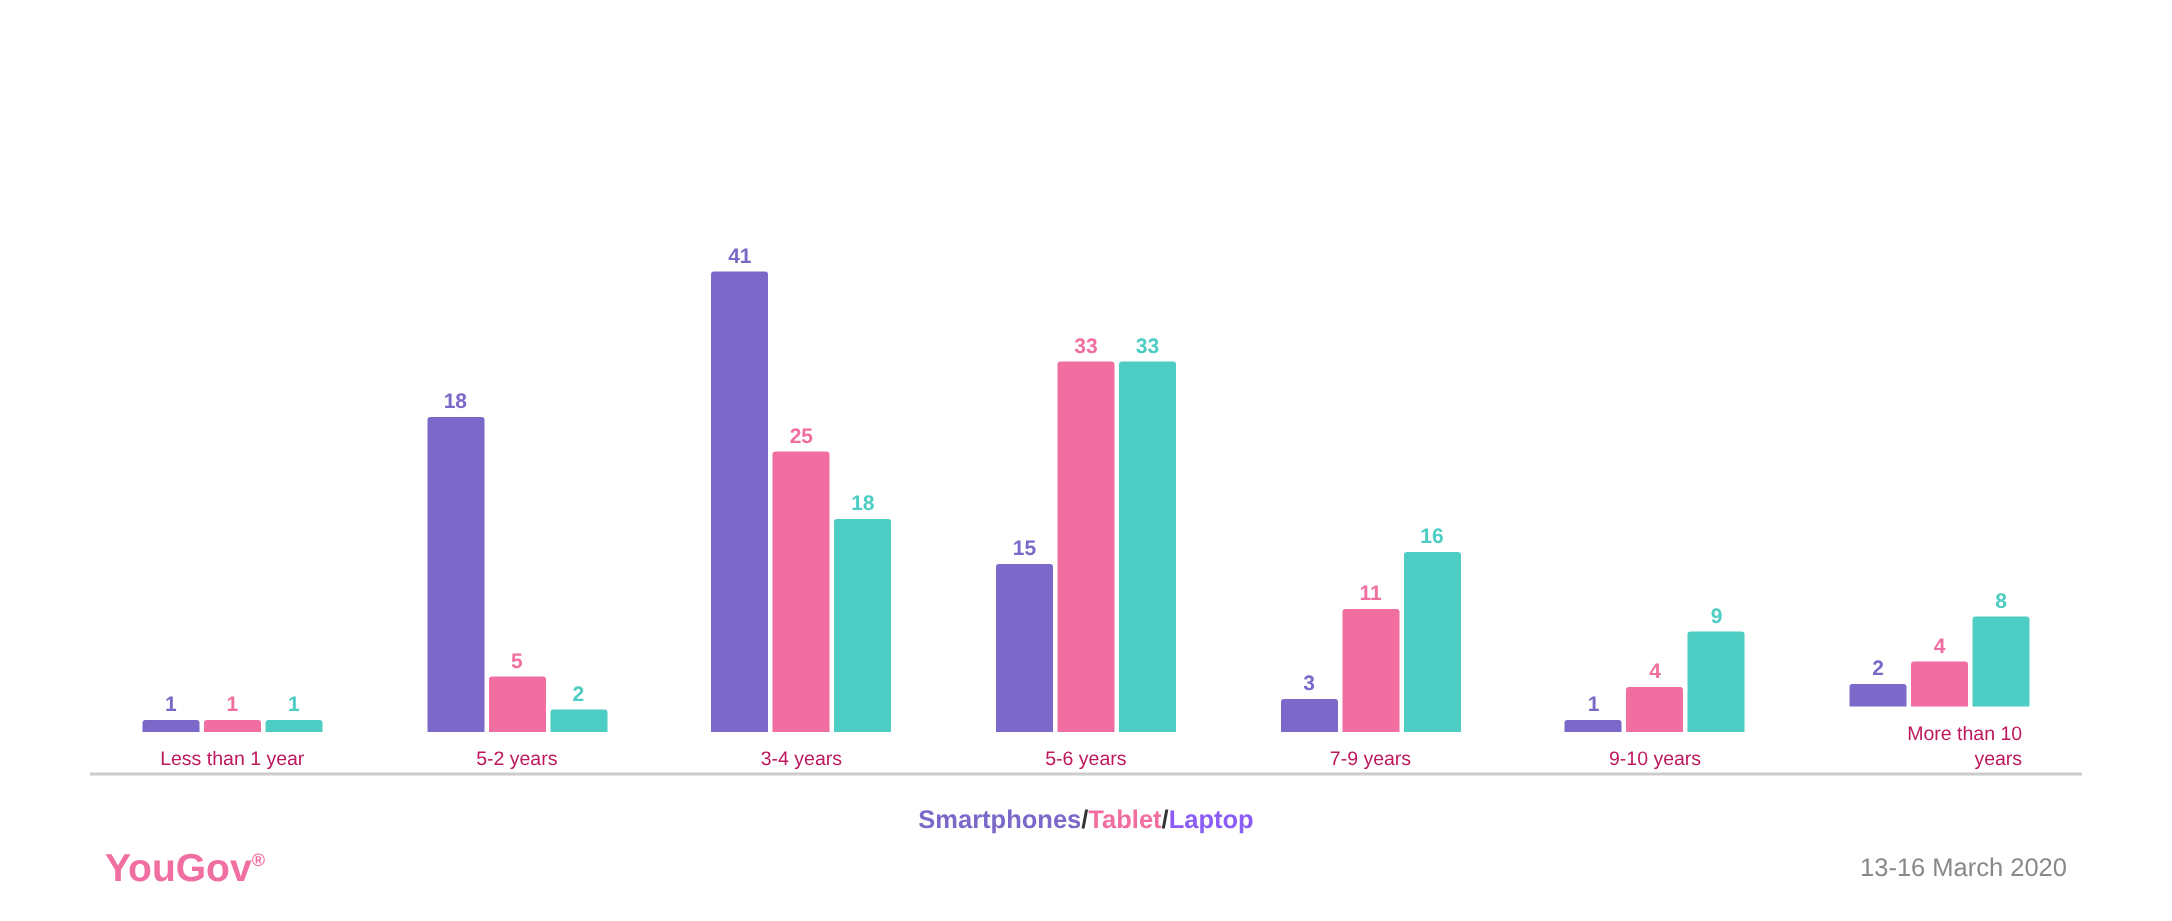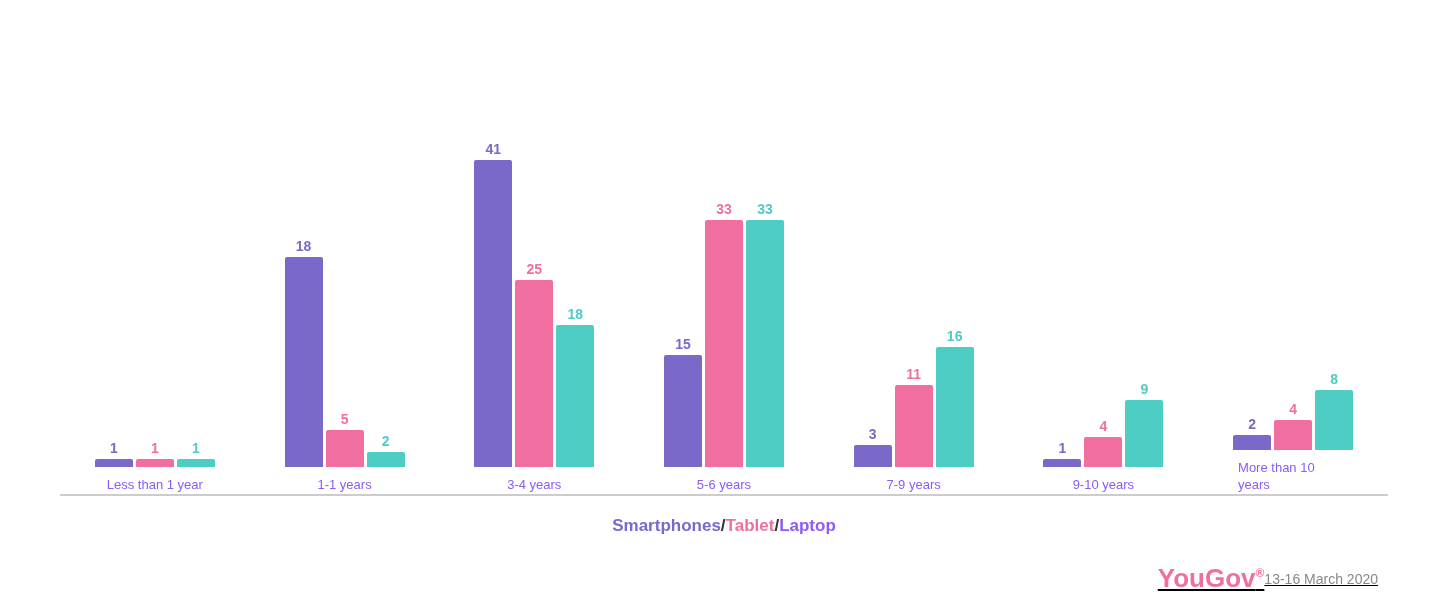--- a/index.html
+++ b/index.html
@@ -50,54 +50,53 @@
     .bar {
       width: 38px;
       border-radius: 2px 2px 0 0;
     }
     .bar.smartphone { background: #7B68C8; }
     .bar.tablet { background: #F06FA0; }
     .bar.laptop { background: #4ECDC4; }
     .group-label {
       margin-top: 10px;
       font-size: 13px;
-      color: #8b5cf6;
-      text-align: left;
+      color: #be185d;
+      text-align: right;
       max-width: 110px;
       line-height: 1.3;
     }
     .legend {
       margin-top: 20px;
       font-size: 17px;
       font-weight: bold;
       display: flex;
       gap: 0;
       justify-content: space-between;
     }
     .legend-item-smartphone { color: #7B68C8; }
     .legend-item-slash1 { color: #333; }
     .legend-item-tablet { color: #F06FA0; }
     .legend-item-slash2 { color: #333; }
     .legend-item-laptop { color: #8b5cf6; }
     .footer {
       width: 100%;
       display: flex;
-      justify-content: flex-end;
-      align-items: center;
-      margin-top: 27px;
+      justify-content: space-between;
+      align-items: center;
+      margin-top: 6px;
       padding: 0 10px;
-      text-decoration: underline;
     }
     .yougov-logo {
       font-size: 26px;
       font-weight: bold;
       color: #F06FA0;
     }
     .date-label {
-      font-size: 14px;
+      font-size: 17px;
       color: #888;
     }
     .bar-value-above {
       font-size: 14px;
       font-weight: bold;
       margin-bottom: 3px;
     }
     .val-smartphone { color: #7B68C8; }
     .val-tablet { color: #F06FA0; }
     .val-laptop { color: #4ECDC4; }
@@ -133,21 +132,21 @@
           </div>
           <div class="bar-wrapper">
             <div class="bar-value-above val-tablet">5</div>
             <div class="bar tablet" style="height: 37.5px;"></div>
           </div>
           <div class="bar-wrapper">
             <div class="bar-value-above val-laptop">2</div>
             <div class="bar laptop" style="height: 15px;"></div>
           </div>
         </div>
-        <div class="group-label">1-1 years</div>
+        <div class="group-label">5-2 years</div>
       </div>
       <div class="group">
         <div class="bars">
           <div class="bar-wrapper">
             <div class="bar-value-above val-smartphone">41</div>
             <div class="bar smartphone" style="height: 307.5px;"></div>
           </div>
           <div class="bar-wrapper">
             <div class="bar-value-above val-tablet">25</div>
             <div class="bar tablet" style="height: 187.5px;"></div>

